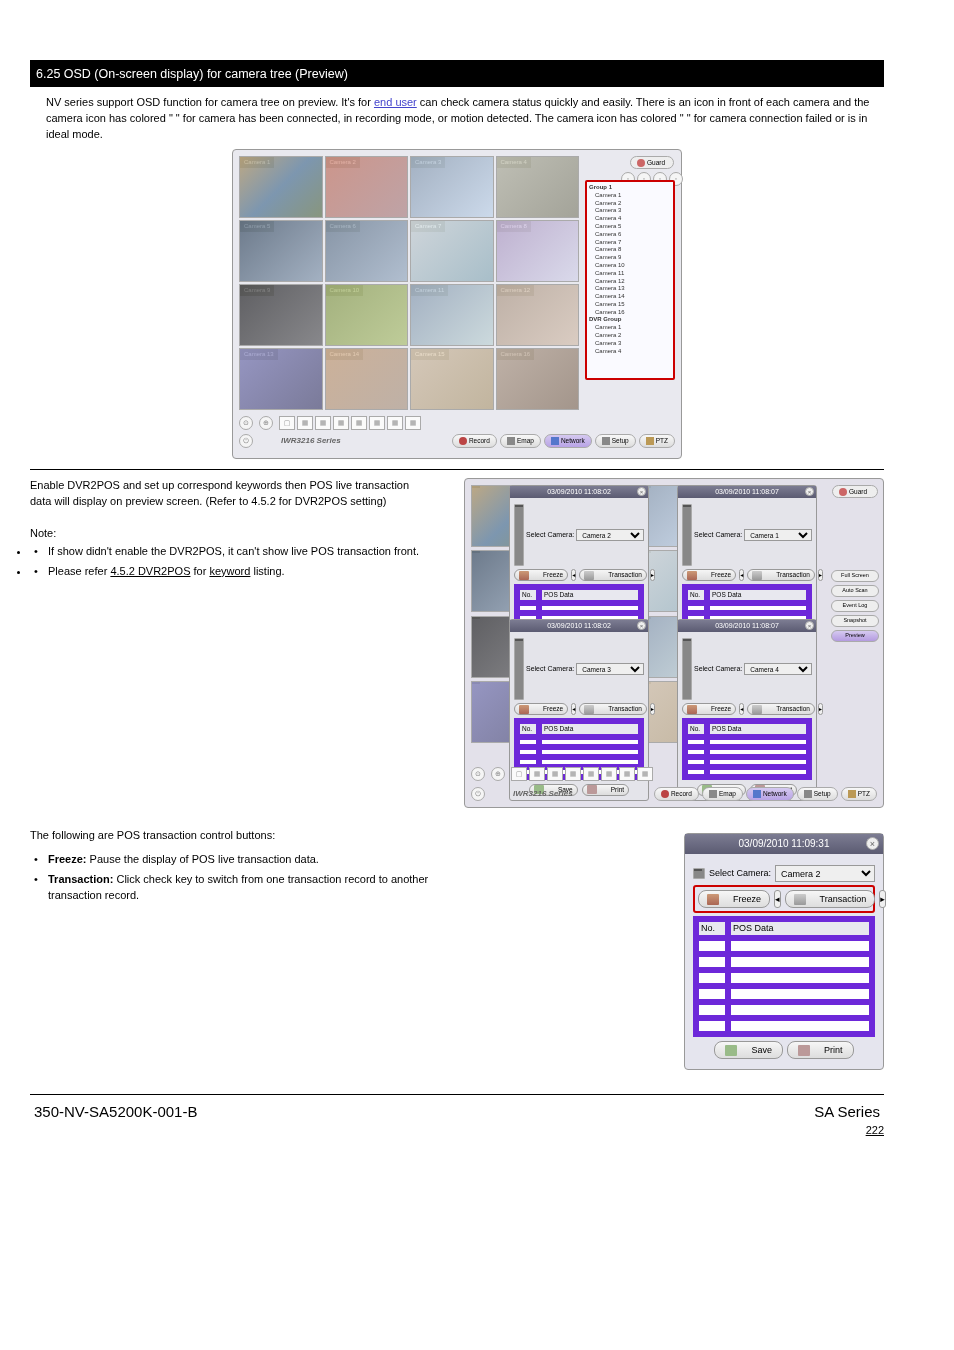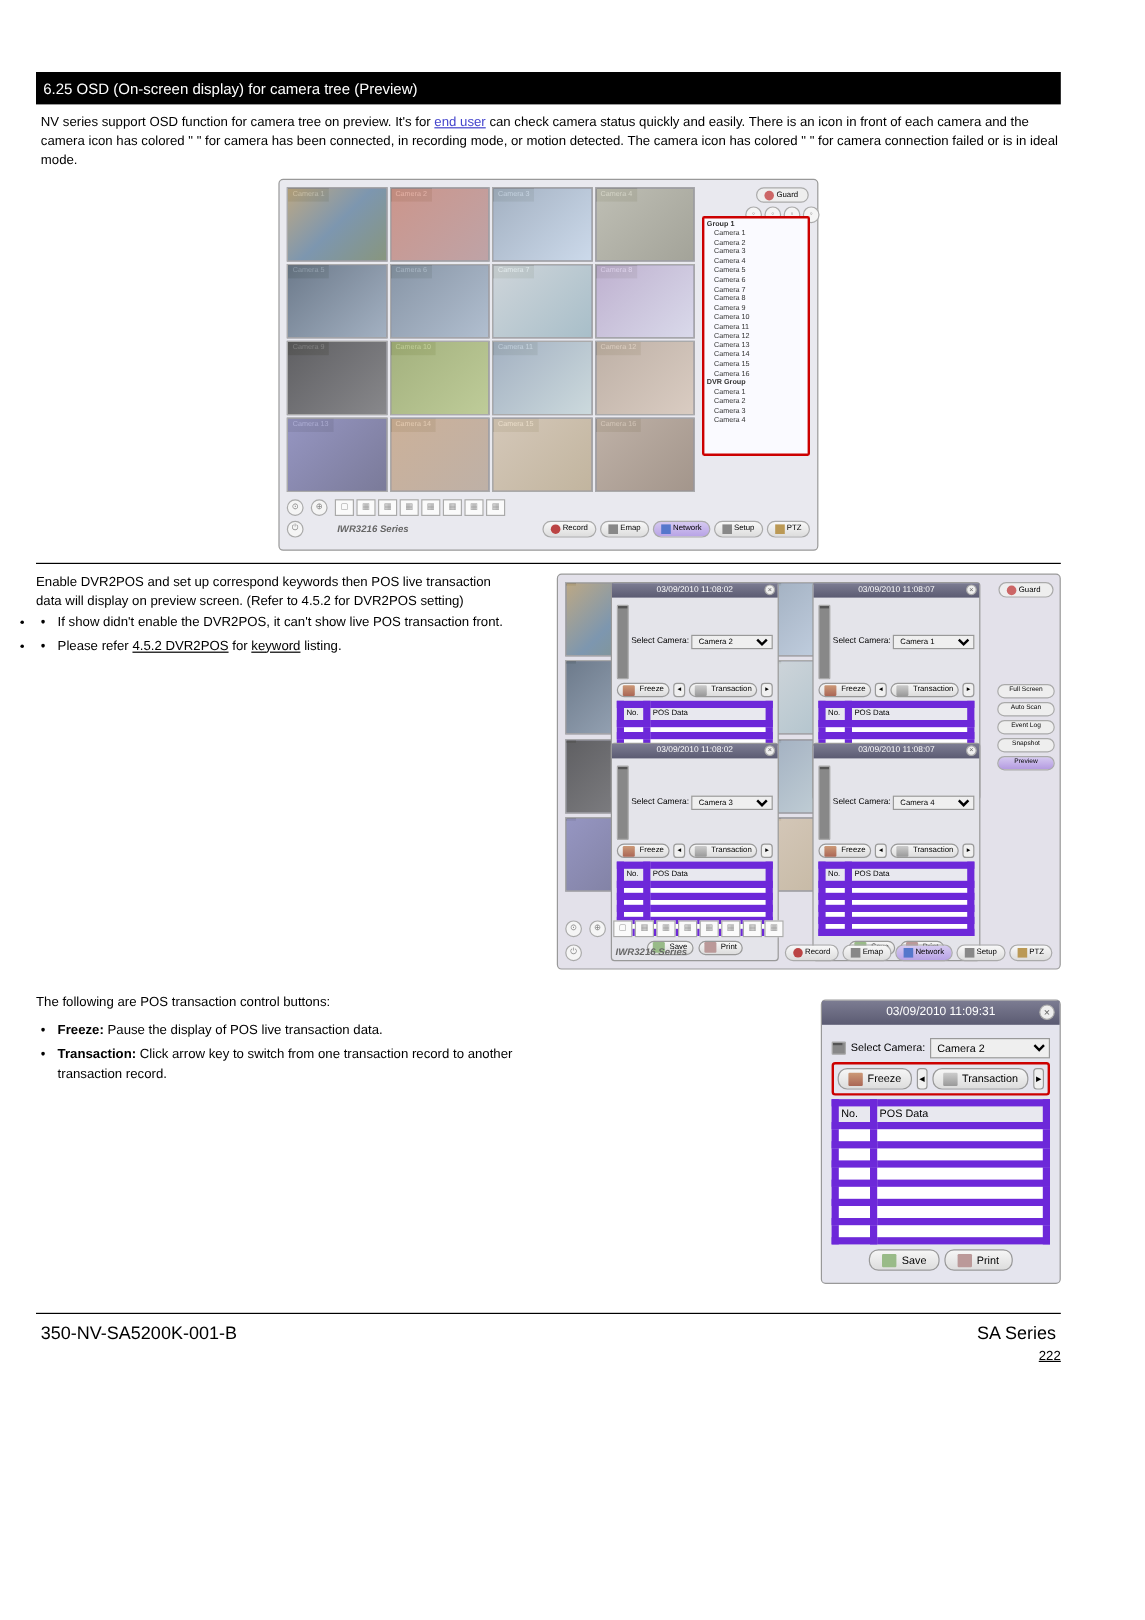--- a/index.html
+++ b/index.html
@@ -1,19 +1,19 @@
 <!DOCTYPE html>
 <html><head>
 <meta charset="utf-8">
 <style>
   *{box-sizing:border-box;margin:0;padding:0;}
   body{width:954px;margin:0 auto;font-family:Arial,Helvetica,sans-serif;font-size:11px;color:#000;background:#fff;line-height:1.45;}
   .page{padding:60px 70px 30px 30px;position:relative;}
   .blackbar{background:#000;color:#fff;padding:5px 6px 4px 6px;font-size:12.5px;}
-  .intro{margin:8px 0 6px 4px;}
+  .intro{margin:8px 0 6px 16px;}
   .intro a{color:#44c;text-decoration:underline;}
   .leftcol{float:left;width:400px;}
   .rightcol{float:right;}
   .clear{clear:both;}
   .ul{text-decoration:underline;}
   .hr{border:none;border-top:1px solid #000;margin:6px 0;}
   .footer{display:flex;justify-content:space-between;font-size:15px;padding:0 4px;margin-top:6px;}
   .pgnum{text-align:right;text-decoration:underline;}
 
   
@@ -52,21 +52,21 @@
   .rightpanel .guardbtn{width:44px;}
 
   
   .pospanel{position:absolute;width:140px;background:#e4e4ea;border:1px solid #999;border-radius:3px;font-size:7px;}
   .pospanel .hdr{background:linear-gradient(#7c7c92,#5b5b72);color:#fff;text-align:center;font-size:7px;padding:1px 2px;position:relative;}
   .pospanel .hdr .x{position:absolute;right:2px;top:1px;width:9px;height:9px;border:1px solid #aaa;border-radius:50%;background:#eee;color:#666;font-size:6px;line-height:8px;text-align:center;}
   .pospanel .body{padding:3px 4px 4px 4px;}
   .selrow{display:flex;align-items:center;gap:2px;margin:3px 0;}
   .selrow select{font-size:6.5px;border:1px solid #999;padding:0 1px;height:12px;flex:1;}
   .btnrow{display:flex;gap:3px;margin:3px 0;}
-  .pill{border:1px solid #999;border-radius:8px;background:linear-gradient(#f6f6f6,#ddd);font-size:6.5px;padding:1px 4px;display:flex;align-items:center;gap:4px;height:12px;}
+  .pill{border:1px solid #999;border-radius:8px;background:linear-gradient(#f6f6f6,#ddd);font-size:6.5px;padding:1px 4px;display:flex;align-items:center;gap:14px;height:12px;}
   .pill.wide{flex:1;justify-content:center;}
   .arrow{width:10px;height:12px;border:1px solid #999;background:#f0f0f0;display:flex;align-items:center;justify-content:center;font-size:6px;border-radius:3px;}
   table.posdata{border-collapse:collapse;width:100%;font-size:6.5px;margin-top:2px;}
   table.posdata th,table.posdata td{border:6px solid #6d28d9;background:#fff;height:10px;padding:0 2px;}
   table.posdata th{background:#e8e8ef;text-align:left;font-weight:normal;}
   .sp{display:flex;gap:4px;justify-content:center;margin-top:4px;}
 
   .osd-multi{position:relative;width:420px;height:330px;border:1px solid #999;background:#e3e1ea;border-radius:4px;}
   .osd-multi .cams{width:340px;height:260px;}
   .osd-multi .cam{height:62px;}
@@ -239,20 +239,21 @@
       </div>
     </div>
   </div>
 
   <hr class="hr">
 
 
   <div style="margin-top:8px;">
     <div class="leftcol">
       <p>Enable DVR2POS and set up correspond keywords then POS live transaction data will display on preview screen. (Refer to 4.5.2 for DVR2POS setting)</p>
+      <p style="margin-top:16px;">Note:</p>
       <ul class="sec3-left" style="margin-top:0;">
         <li><span>If show didn't enable the</span> <span>DVR2POS, it can't show live POS transaction front.</span></li>
         <li><span>Please refer </span><span class="ul">4.5.2 DVR2POS</span><span> for </span><span class="ul">keyword</span><span> listing.</span></li>
       </ul>
     </div>
     <div class="rightcol">
       <div class="osd-multi">
         <div class="cams" style="position:absolute;top:6px;left:6px;">
           <div class="cam" data-lbl="">
               <div class="cam-img"></div>
@@ -585,21 +586,21 @@
       </div>
     </div>
     <div class="clear"></div>
   </div>
 
   <div style="margin-top:20px;">
     <div class="leftcol sec3-left">
       <p>The following are POS transaction control buttons:</p>
       <ul>
         <li><b>Freeze:</b><span> Pause the display of POS live transaction data.</span></li>
-        <li><b>Transaction:</b><span> Click arrow key to switch from one transaction record to another transaction record.</span></li>
+        <li><b>Transaction:</b><span> Click check key to switch from one transaction record to another transaction record.</span></li>
       </ul>
     </div>
     <div class="rightcol">
       <div class="poslarge">
         <div class="hdr"><span>03/09/2010 11:09:31</span><span class="x">×</span></div>
         <div class="body">
           <div class="selrow">
               <span class="picon cam" style="width:12px;height:11px;"></span>
               <span>Select Camera:</span>
               <select><option>Camera 2</option></select>

